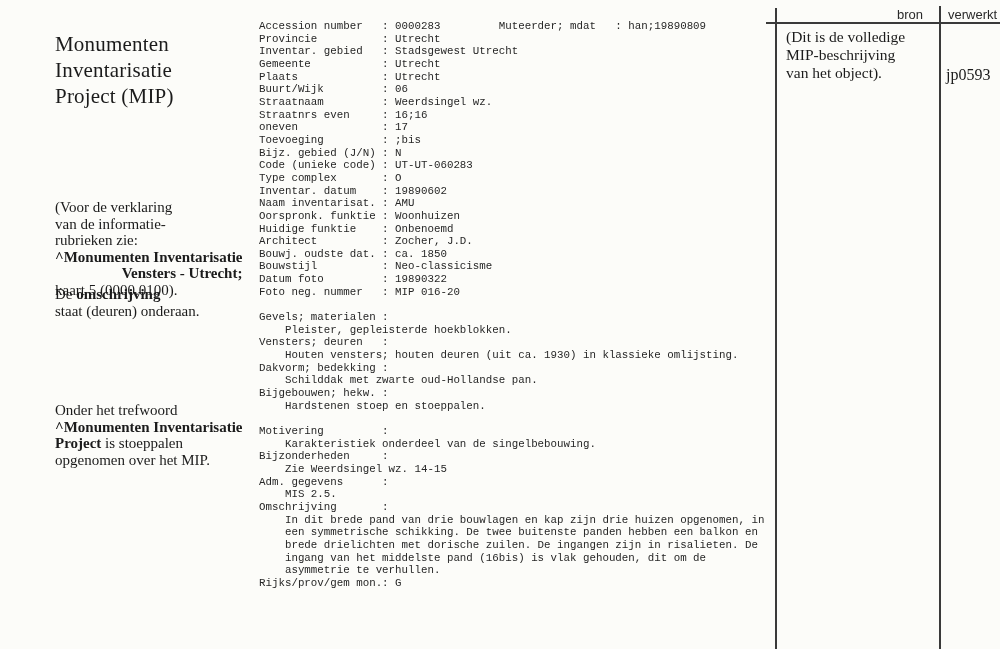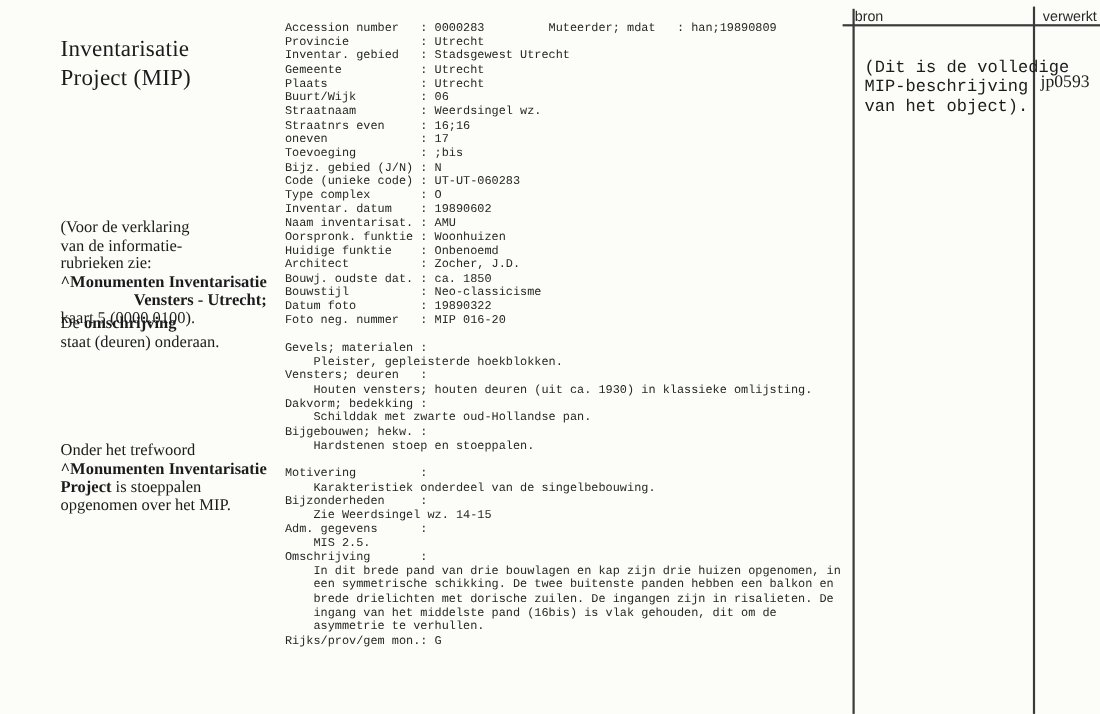--- a/index.html
+++ b/index.html
@@ -37,40 +37,40 @@
   
   .vline,.hline{position:absolute;background:#3a3a3a;}
   .vline1{left:775px;top:8px;width:2px;height:641px;}
   .vline2{left:939px;top:6px;width:2px;height:643px;}
   .hline{left:766px;top:22px;width:234px;height:2px;}
   .colhead{
     position:absolute;top:7px;
     font-family:"Liberation Sans", sans-serif;
     font-size:13px;color:#2a2a2a;
   }
-  .colhead.bron{left:777px;width:146px;text-align:left;}
+  .colhead.bron{left:777px;width:146px;text-align:right;}
   .colhead.verwerkt{left:948px;}
   .bron-note{
-    position:absolute;left:786px;top:52px;
+    position:absolute;left:786px;top:28px;
     font-size:15.5px;line-height:18px;
     white-space:pre;
-    font-family:Liberation Mono, monospace;
   }
   .verwerkt-value{
     position:absolute;left:946px;top:66px;
     font-size:16px;
   }
 </style>
 </head>
 <body>
 
 <div class="page">
 
   <section>
     <h1 class="title">
+      <div>Monumenten</div>
       <div>Inventarisatie</div>
       <div>Project (MIP)</div>
     </h1>
 
     <div class="para intro">
       <div>(Voor de verklaring</div>
       <div>van de informatie-</div>
       <div>rubrieken zie:</div>
       <div class="b">^Monumenten Inventarisatie</div>
       <div class="b">Vensters - Utrecht;</div>

